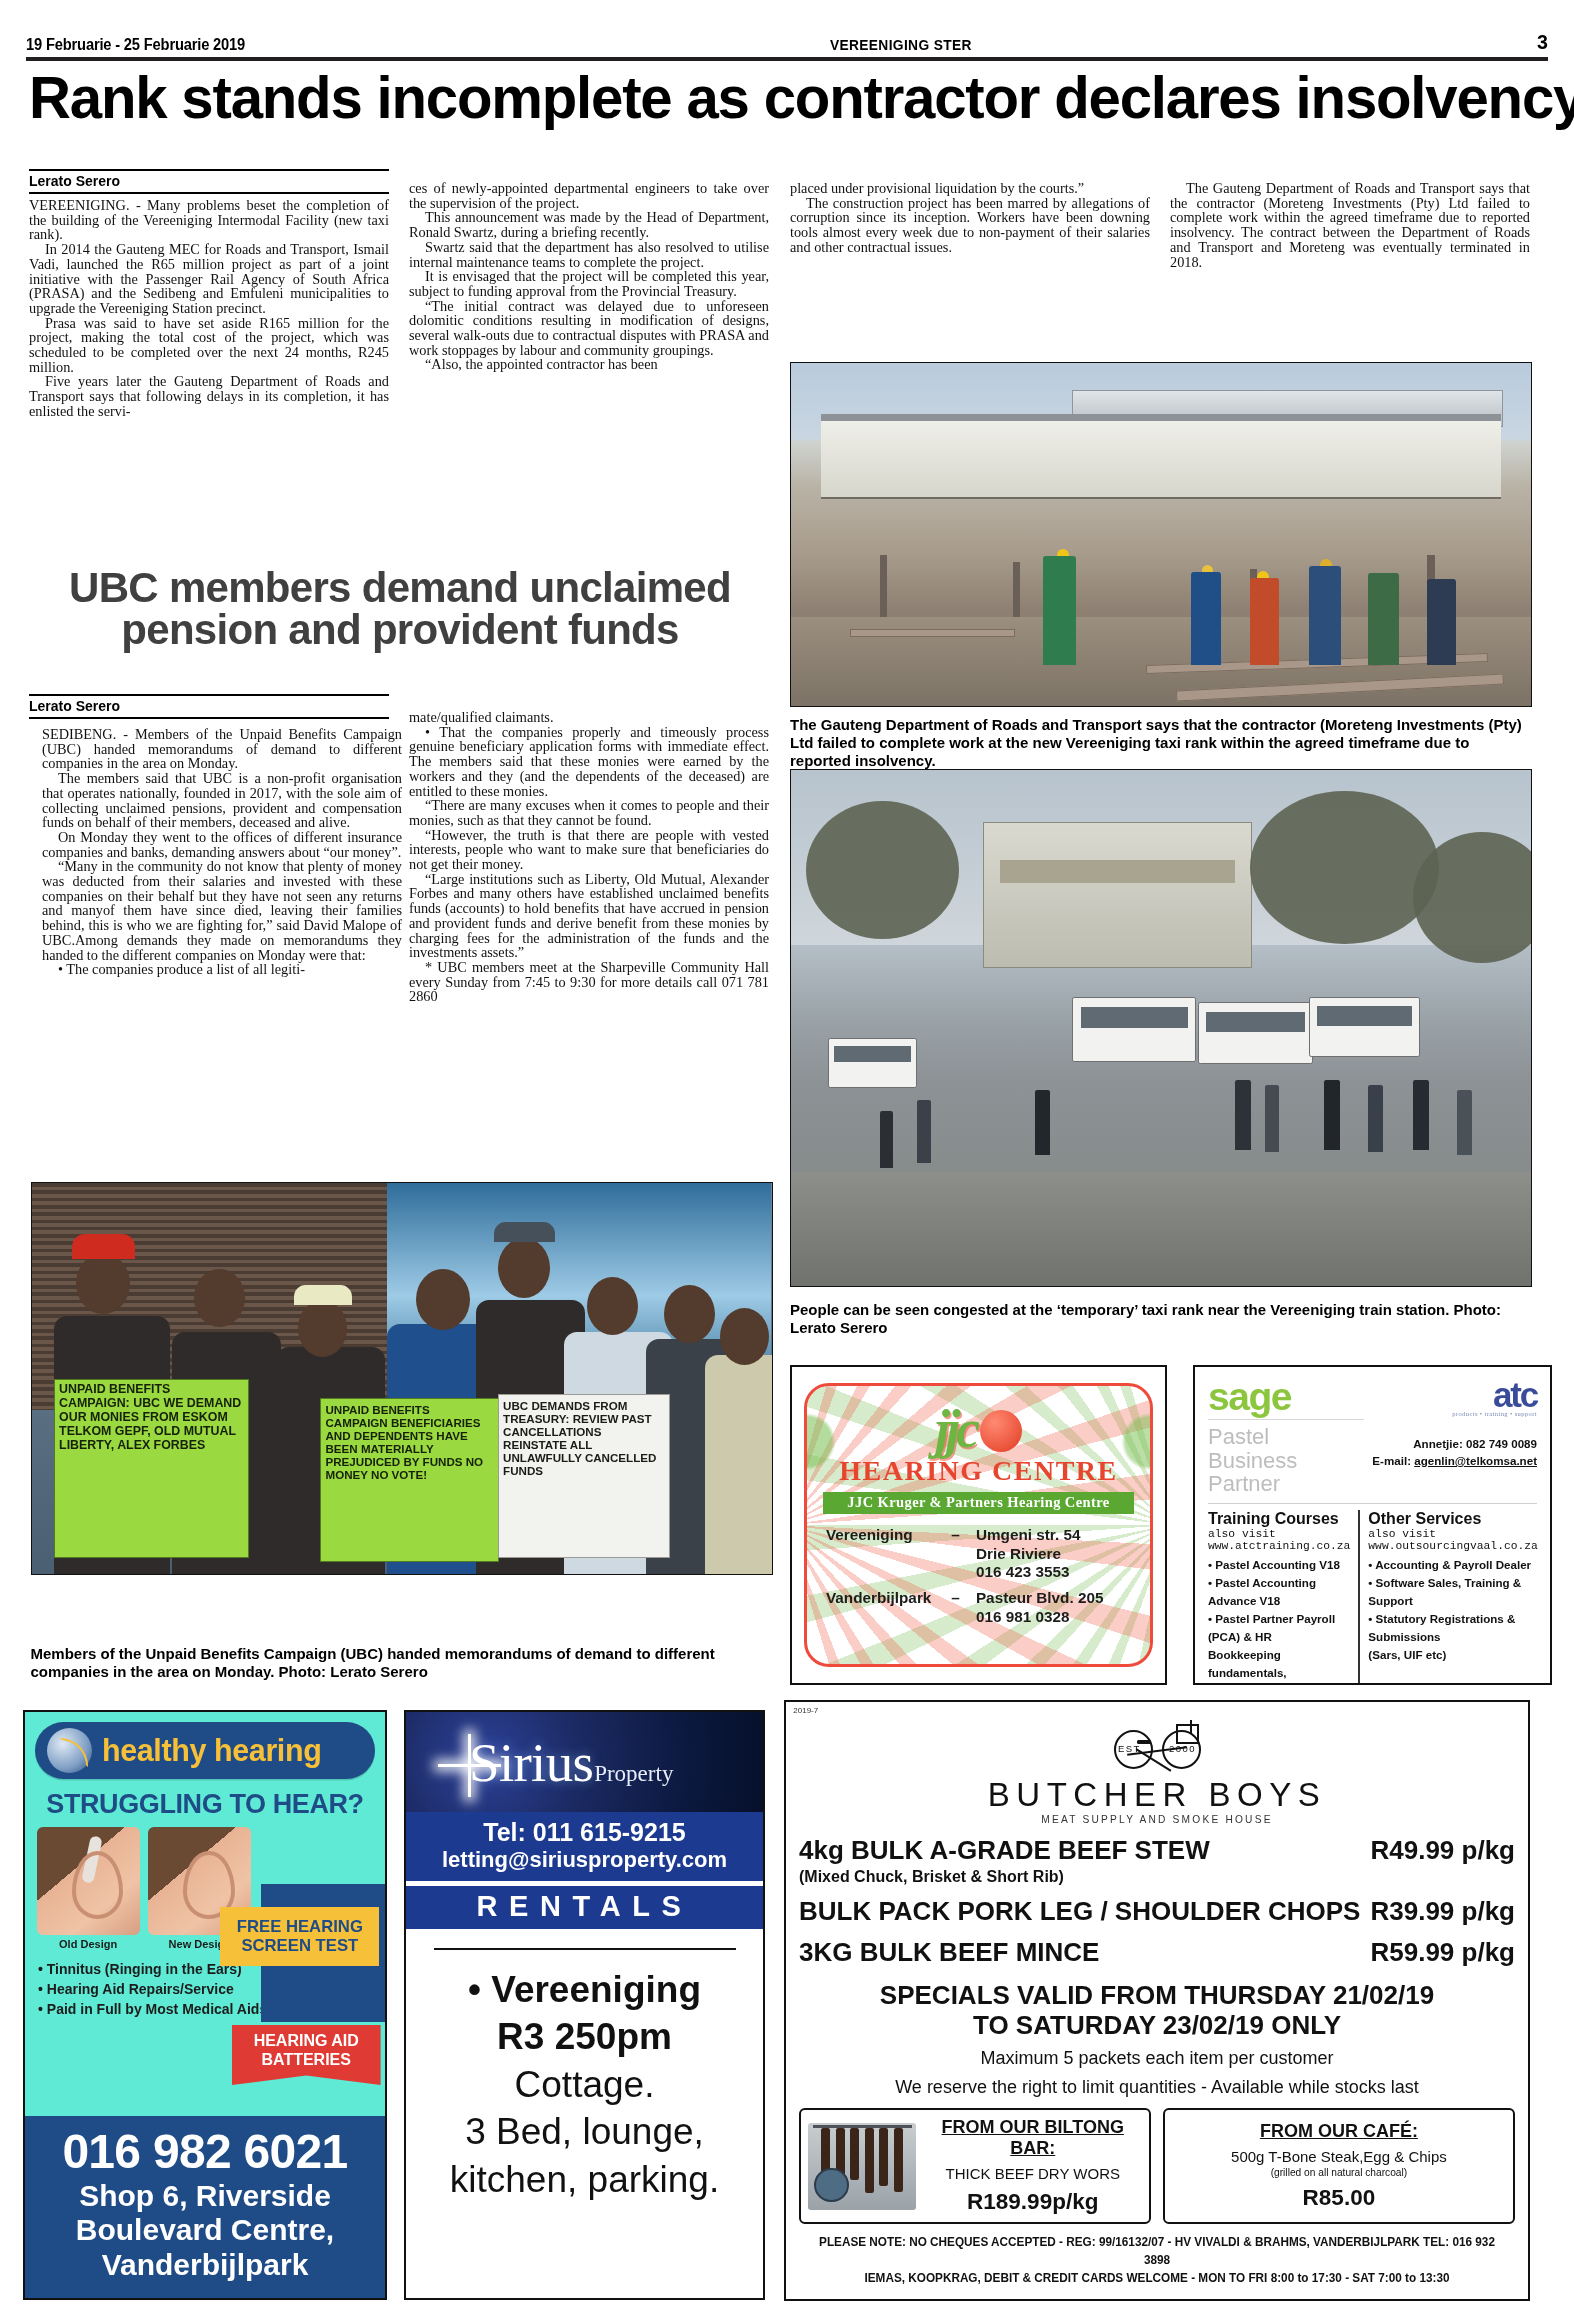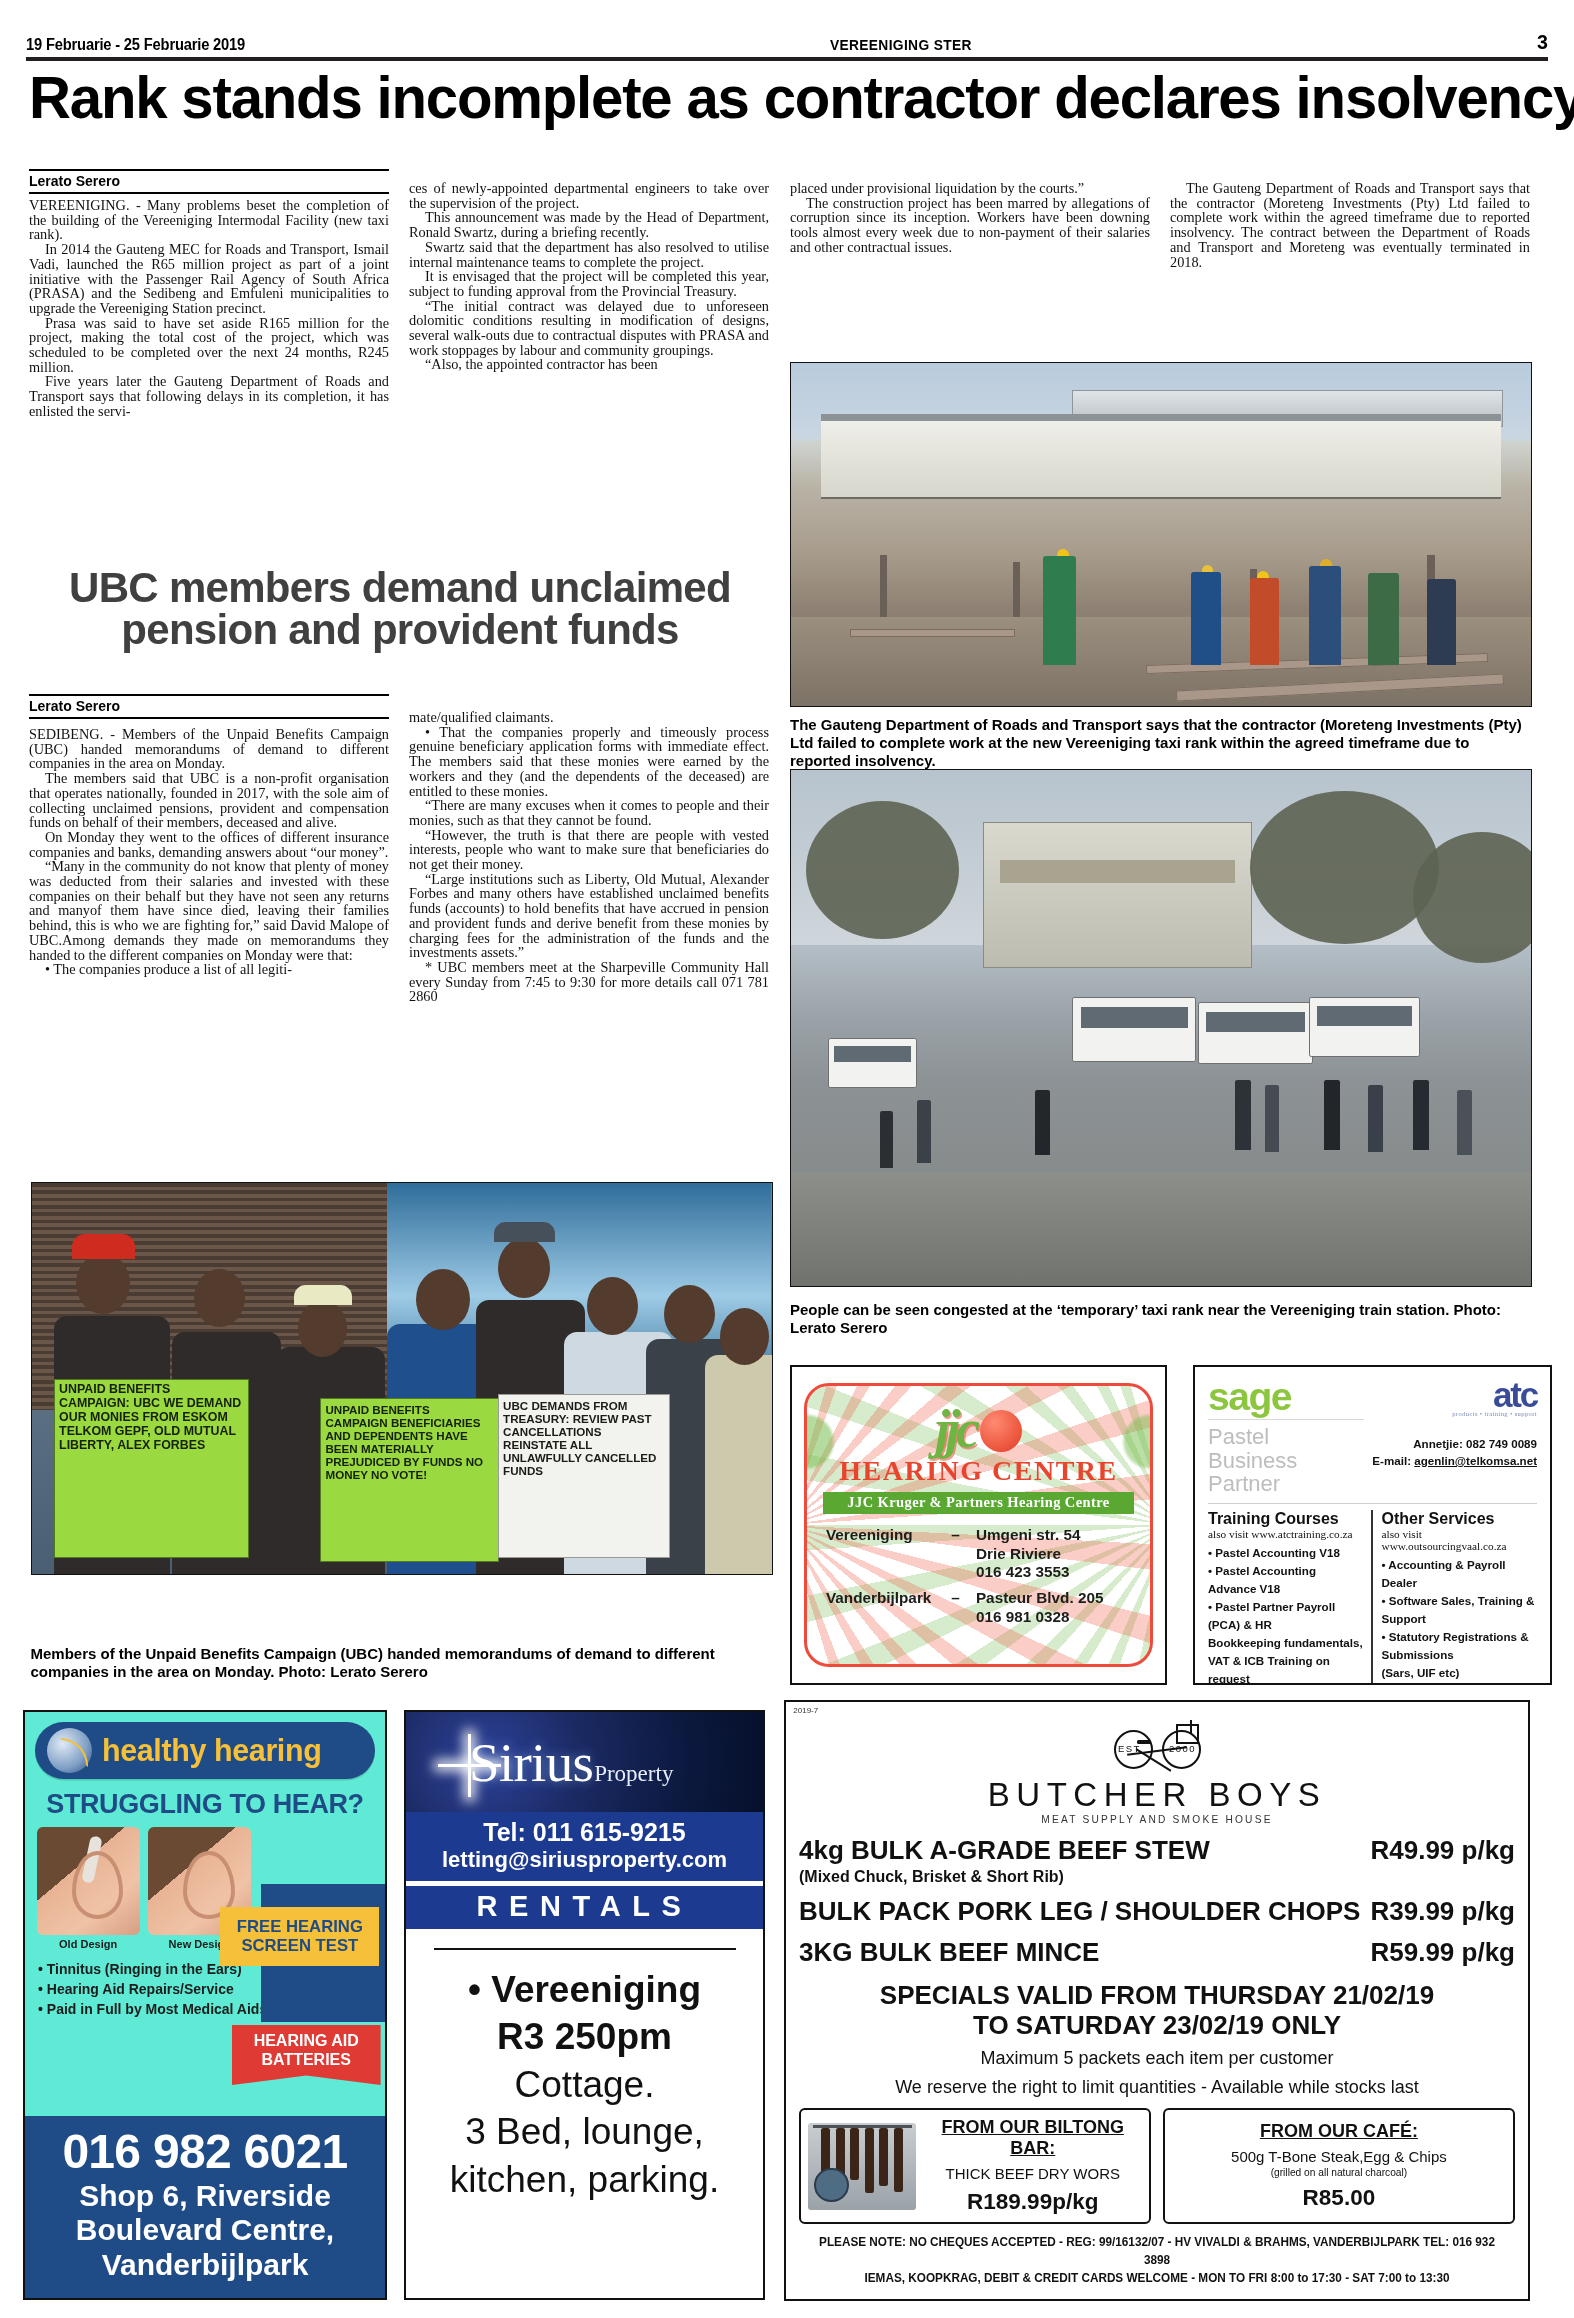--- a/index.html
+++ b/index.html
@@ -135,21 +135,21 @@
   .atc-word{font-family:"Liberation Sans",sans-serif;font-weight:bold;font-size:35px;color:#3a4b9a;
      letter-spacing:-2.2px;line-height:.9;text-align:right;}
   .atc-tag{font-size:6.5px;color:#7b8ab6;text-align:right;letter-spacing:0.4px;}
   .atc-contact{font-family:"Liberation Sans",sans-serif;font-weight:bold;font-size:11.6px;
      color:#111;text-align:right;margin-top:19px;line-height:1.45;}
   .atc-contact u{text-decoration:underline;}
   .sage-cols{display:flex;margin-top:7.3px;border-top:0.7px solid #cfcfcf;padding-top:5.8px;}
   .sage-col{flex:1;padding-right:7.3px;}
   .sage-col+.sage-col{border-left:2.2px solid #333;padding-left:8.7px;padding-right:0;}
   .sage-h{font-family:"Liberation Sans",sans-serif;font-weight:bold;font-size:16px;color:#111;}
-  .sage-v{font-family:Liberation Serif, serif;font-size:11.3px;color:#111;margin-bottom:3.6px;}
+  .sage-v{font-family:Liberation Mono, monospace;font-size:11.3px;color:#111;margin-bottom:3.6px;}
   .sage-li{font-family:"Liberation Sans",sans-serif;font-weight:bold;font-size:11.6px;color:#111;
      line-height:1.55;}
 
   
   .hh{background:#5eead4;}
   .hh-logo{margin:10.2px 10.2px 0 10.2px;background:#1f4b86;border-radius:33px;
      display:flex;align-items:center;padding:5.8px 11.6px;box-shadow:0 1.5px 0 rgba(0,0,0,.15);}
   .hh-mark{width:45px;height:45px;border-radius:50%;
      background:radial-gradient(circle at 35% 35%,#dfe9f5,#7e9ec4 60%,#24487c);
      position:relative;flex:none;}
@@ -318,21 +318,21 @@
 
   <div class="hl2">
     <div>UBC members demand unclaimed</div>
     <div>pension and provident funds</div>
   </div>
 
   <div class="byline" style="left:29px;top:694px;width:360px;">
     <div class="rt">Lerato Serero</div>
   </div>
 
-  <div class="col" style="left:29px;top:727px;width:360px;">
+  <div class="col" style="left:42px;top:727px;width:360px;">
     <p class="first">SEDIBENG. - Members of the Unpaid Benefits Campaign (UBC) handed memorandums of demand to different companies in the area on Monday.</p>
     <p>The members said that UBC is a non-profit organisation that operates nationally, founded in 2017, with the sole aim of collecting unclaimed pensions, provident and compensation funds on behalf of their members, deceased and alive.</p>
     <p>On Monday they went to the offices of different insurance companies and banks, demanding answers about “our money”.</p>
     <p>“Many in the community do not know that plenty of money was deducted from their salaries and invested with these companies on their behalf but they have not seen any returns and manyof them have since died, leaving their families behind, this is who we are fighting for,” said David Malope of UBC.Among demands they made on memorandums they handed to the different companies on Monday were that:</p>
     <p>• The companies produce a list of all legiti-</p>
   </div>
 
   <div class="col" style="left:409px;top:710px;width:360px;">
     <p class="first">mate/qualified claimants.</p>
     <p>• That the companies properly and timeously process genuine beneficiary application forms with immediate effect.  The members said that these monies were earned by the workers and they (and the dependents of the deceased) are entitled to these monies.</p>

